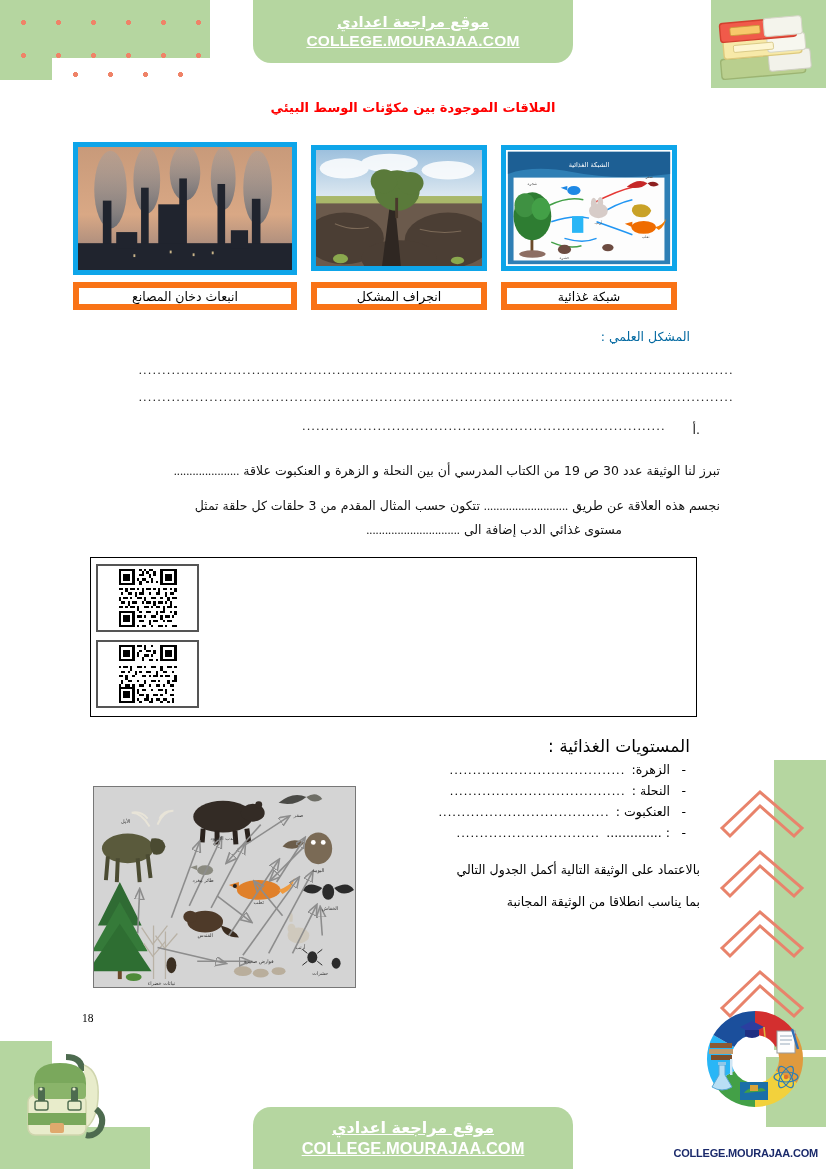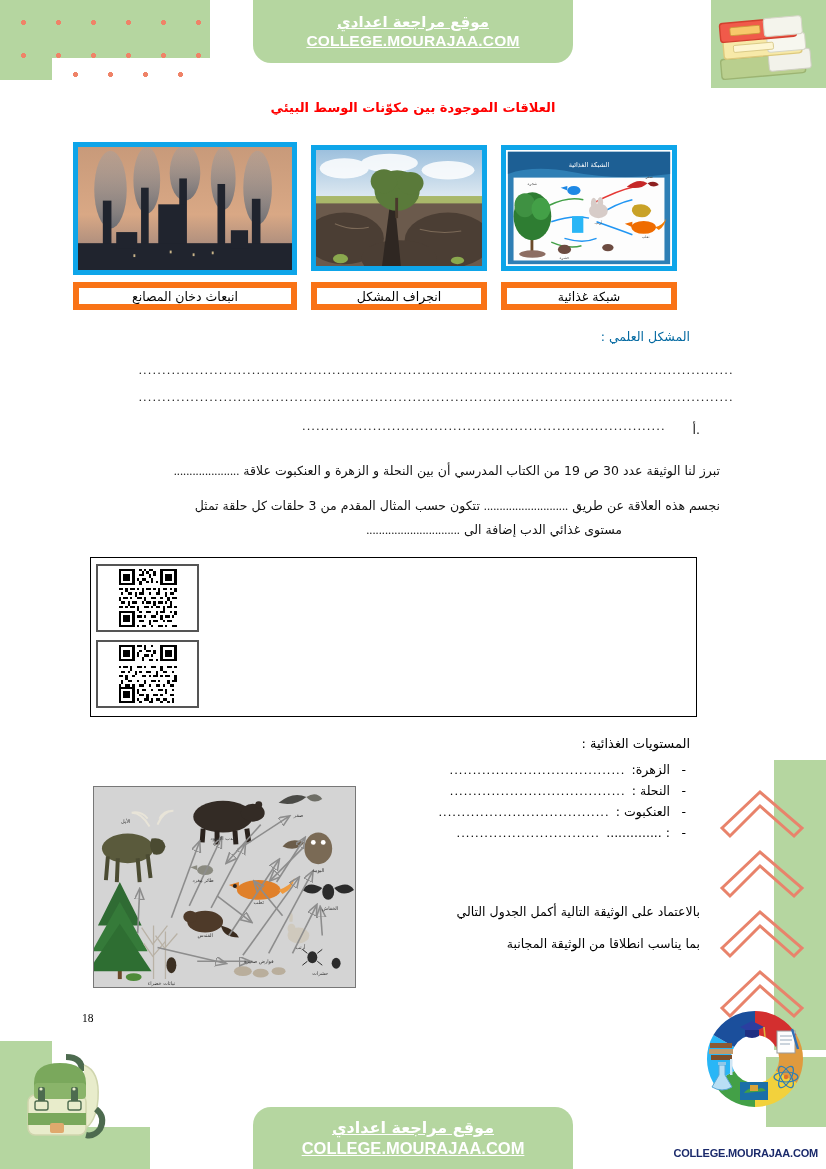--- a/index.html
+++ b/index.html
@@ -80,36 +80,36 @@
 
   .para{position:absolute;direction:rtl;text-align:right;font-size:12.5px;
     font-family:"DejaVu Sans", sans-serif;color:#111;line-height:1.5;}
 
   .qrbox{position:absolute;left:90px;top:557px;width:607px;height:160px;
     border:1px solid #000;box-sizing:border-box;background:#fff;}
   .qr{position:absolute;left:5px;width:103px;height:68px;border:2px solid #555;
     box-sizing:border-box;background:#fff;padding:3px;}
   .qr canvas, .qr .qrimg{width:100%;height:100%;display:block;}
 
-  .levels-title{position:absolute;right:136px;top:736px;font-size:13px;direction:rtl;
+  .levels-title{position:absolute;right:136px;top:736px;font-size:17px;direction:rtl;
     font-family:"DejaVu Sans", sans-serif;}
 
   .bullets{position:absolute;right:140px;top:762px;width:260px;direction:rtl;
     font-family:"DejaVu Sans", sans-serif;font-size:12.5px;}
   .brow{display:flex;align-items:baseline;gap:6px;height:21px;}
   .bdash{width:10px;}
   .blabel{white-space:nowrap;}
   .bdots{flex:1;letter-spacing:1.5px;overflow:hidden;
     font-family:"Liberation Serif", serif;}
 
   .foodweb{position:absolute;left:93px;top:786px;width:263px;height:202px;
     border:1px solid #777;box-sizing:border-box;overflow:hidden;background:#d6d6d6;}
 
   .instr{position:absolute;direction:rtl;text-align:right;font-size:12.5px;
-    font-family:"DejaVu Sans", sans-serif;margin-top:42px;}
+    font-family:"DejaVu Sans", sans-serif;}
 
   .pagenum{position:absolute;left:82px;top:1012px;font-size:11.5px;
     font-family:"Liberation Serif", serif;color:#000;}
 </style>
 </head>
 <body>
 
 <div class="page">
 
   <div class="tl-block"></div>

